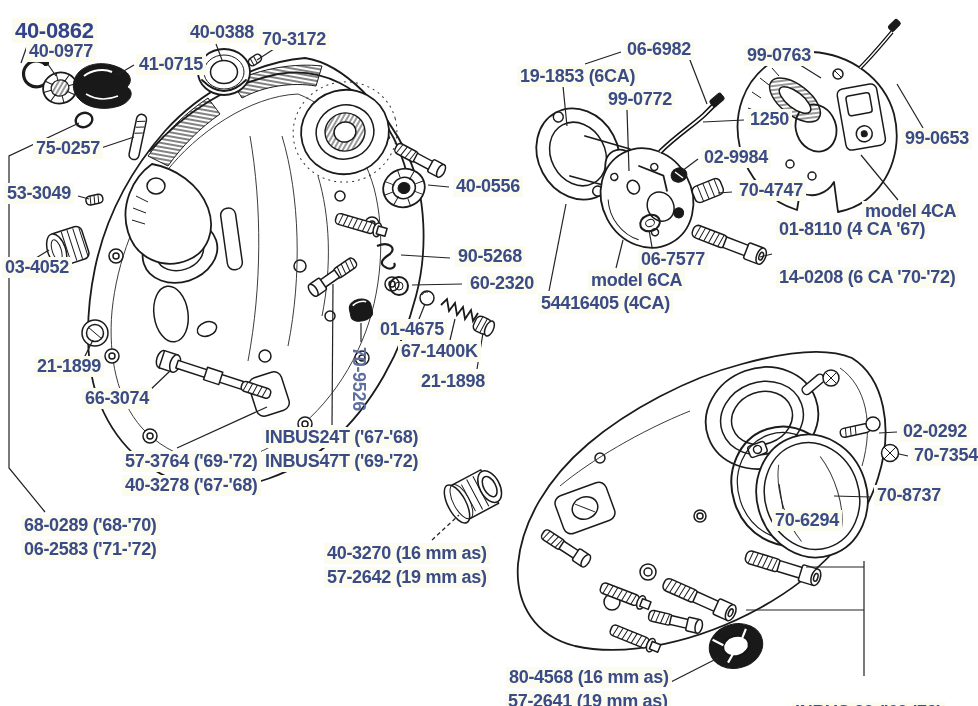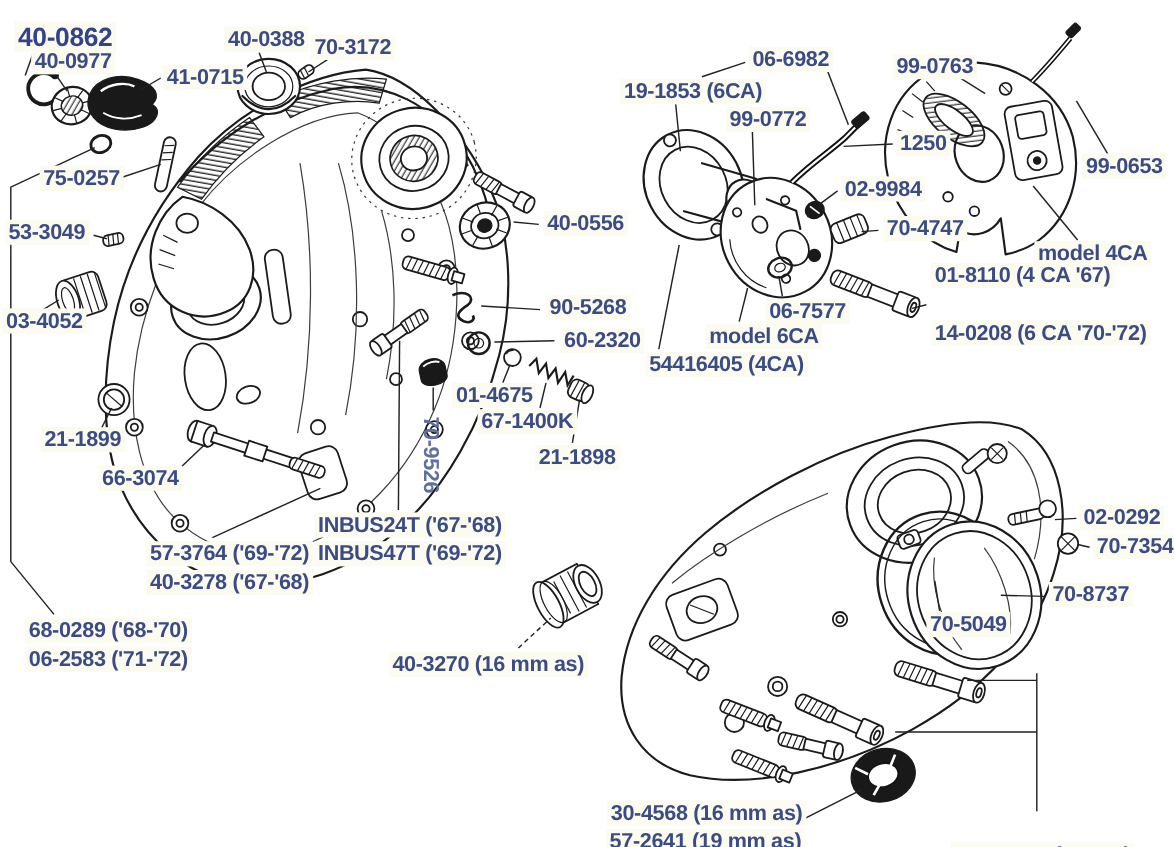--- a/index.html
+++ b/index.html
@@ -382,42 +382,43 @@
 <div class="lbl" style="left:2px;   top:241px">03-4052</div>
 <div class="lbl" style="left:34px;  top:340px">21-1899</div>
 <div class="lbl" style="left:82px;  top:372px">66-3074</div>
 <div class="lbl" style="left:122px; top:435px">57-3764 ('69-'72)</div>
 <div class="lbl" style="left:122px; top:459px">40-3278 ('67-'68)</div>
 <div class="lbl" style="left:21px;  top:499px">68-0289 ('68-'70)</div>
 <div class="lbl" style="left:21px;  top:523px">06-2583 ('71-'72)</div>
 <div class="lbl" style="left:262px; top:411px">INBUS24T ('67-'68)</div>
 <div class="lbl" style="left:262px; top:435px">INBUS47T ('69-'72)</div>
 <div class="lbl" style="left:324px; top:527px">40-3270 (16 mm as)</div>
+<div class="lbl" style="left:324px; top:551px">57-2642 (19 mm as)</div>
 <div class="lbl vert" style="left:369px; top:328px">70-9526</div>
 <div class="lbl" style="left:377px; top:303px">01-4675</div>
 <div class="lbl" style="left:398px; top:325px">67-1400K</div>
-<div class="lbl" style="left:446px; top:355px">21-1898</div>
+<div class="lbl" style="left:418px; top:355px">21-1898</div>
 <div class="lbl" style="left:453px; top:160px">40-0556</div>
 <div class="lbl" style="left:455px; top:230px">90-5268</div>
 <div class="lbl" style="left:467px; top:257px">60-2320</div>
 <div class="lbl" style="left:517px; top:50px">19-1853 (6CA)</div>
 <div class="lbl" style="left:624px; top:23px">06-6982</div>
 <div class="lbl" style="left:605px; top:73px">99-0772</div>
 <div class="lbl" style="left:747px; top:93px">1250</div>
 <div class="lbl" style="left:701px; top:131px">02-9984</div>
 <div class="lbl" style="left:736px; top:164px">70-4747</div>
 <div class="lbl" style="left:744px; top:29px">99-0763</div>
 <div class="lbl" style="left:902px; top:112px">99-0653</div>
 <div class="lbl" style="left:862px; top:185px">model 4CA</div>
 <div class="lbl" style="left:776px; top:203px">01-8110 (4 CA '67)</div>
 <div class="lbl" style="left:776px; top:251px">14-0208 (6 CA '70-'72)</div>
 <div class="lbl" style="left:638px; top:233px">06-7577</div>
 <div class="lbl" style="left:588px; top:254px">model 6CA</div>
 <div class="lbl" style="left:538px; top:277px">54416405 (4CA)</div>
 <div class="lbl" style="left:900px; top:405px">02-0292</div>
 <div class="lbl" style="left:911px; top:429px">70-7354</div>
 <div class="lbl" style="left:874px; top:469px">70-8737</div>
-<div class="lbl" style="left:772px; top:494px">70-5049</div>
-<div class="lbl" style="left:506px; top:651px">30-4568 (16 mm as)</div>
+<div class="lbl" style="left:772px; top:494px">70-6294</div>
+<div class="lbl" style="left:506px; top:651px">80-4568 (16 mm as)</div>
 <div class="lbl" style="left:505px; top:675px">57-2641 (19 mm as)</div>
 <div class="lbl" style="left:792px; top:686px">INBUS 29 ('69-'72)</div>
 
 </div>
 
 </body></html>

